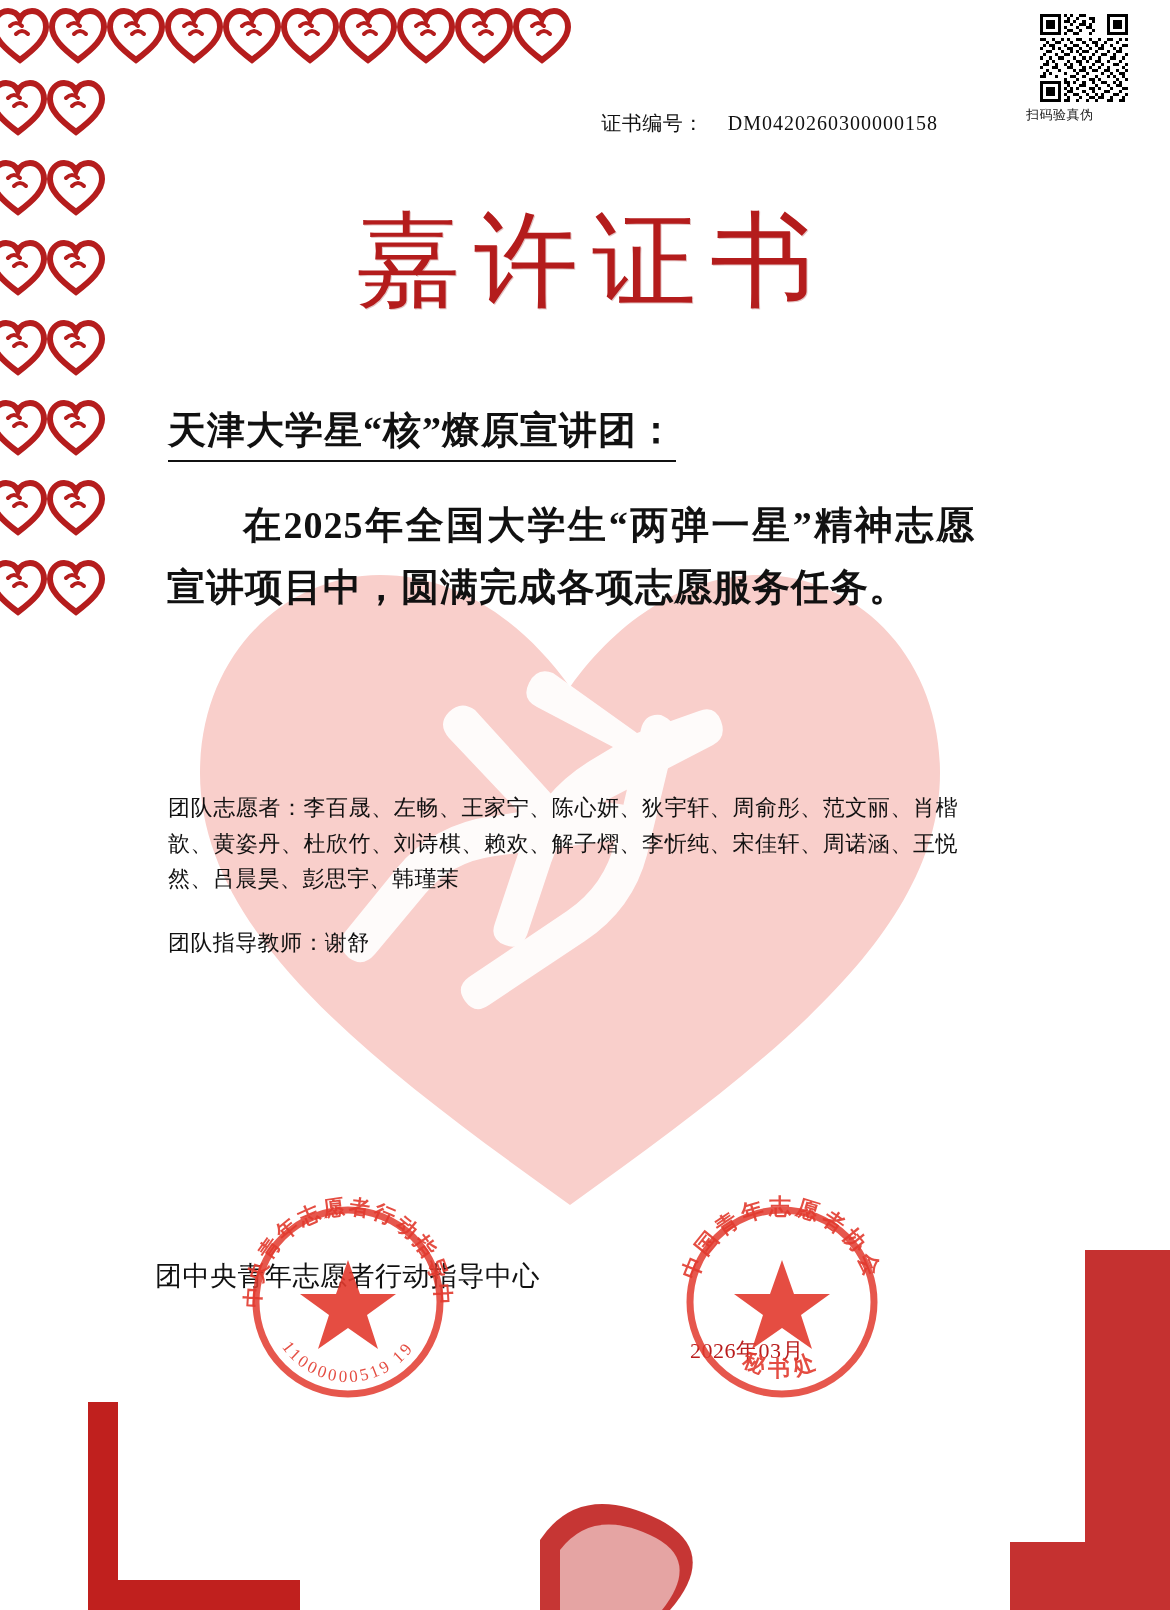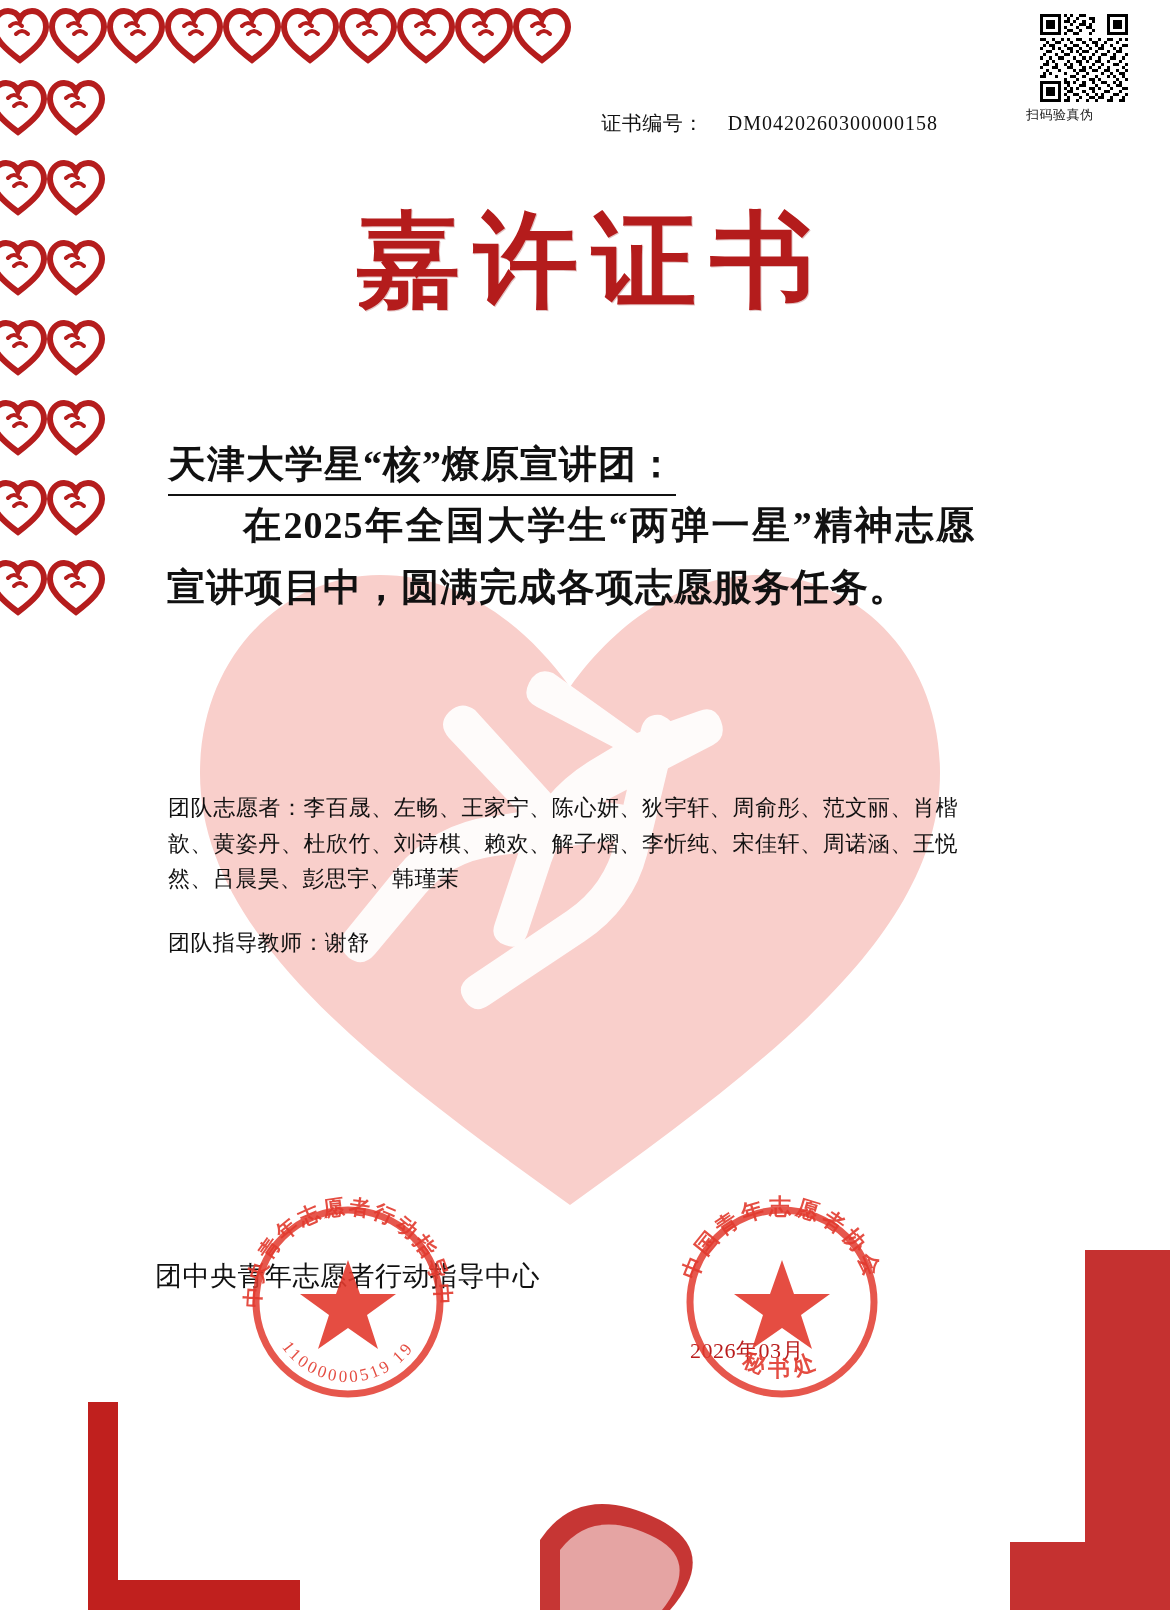--- a/index.html
+++ b/index.html
@@ -99,40 +99,39 @@
   .title {
     position: absolute;
     left: 0; right: 0;
     top: 192px;
     text-align: center;
     z-index: 5;
   }
   .title span {
     font-family: "Liberation Serif", "DejaVu Serif", serif;
     font-size: 104px;
-    font-weight: bold;
+    font-weight: normal;
     color: #b41c1c;
     letter-spacing: 14px;
     padding-left: 14px;
     text-shadow: 1px 1px 0 rgba(140,10,10,0.25);
   }
 
   
   .recipient {
     position: absolute;
     left: 168px;
     top: 405px;
     font-size: 38px;
     font-weight: bold;
     color: #111;
     letter-spacing: 1px;
     border-bottom: 2px solid #111;
     padding-bottom: 4px;
     z-index: 5;
-    margin-top: 34px;
   }
   .body-text {
     position: absolute;
     left: 167px;
     top: 495px;
     width: 808px;
     font-size: 38px;
     font-weight: bold;
     line-height: 1.62;
     color: #111;

